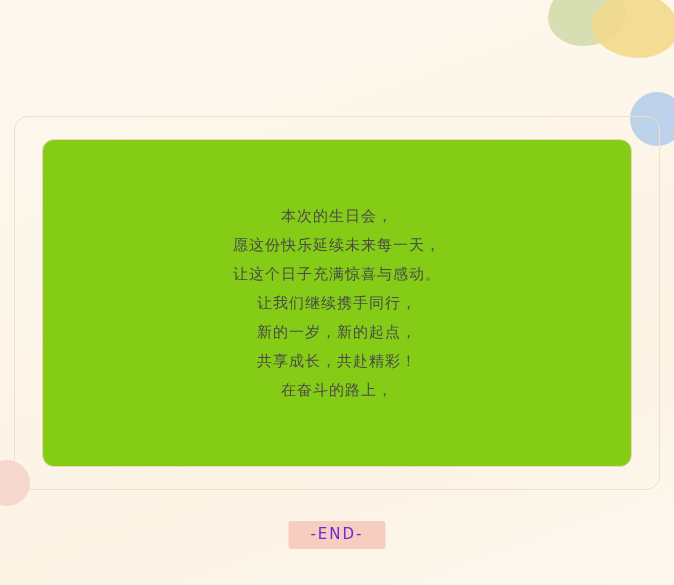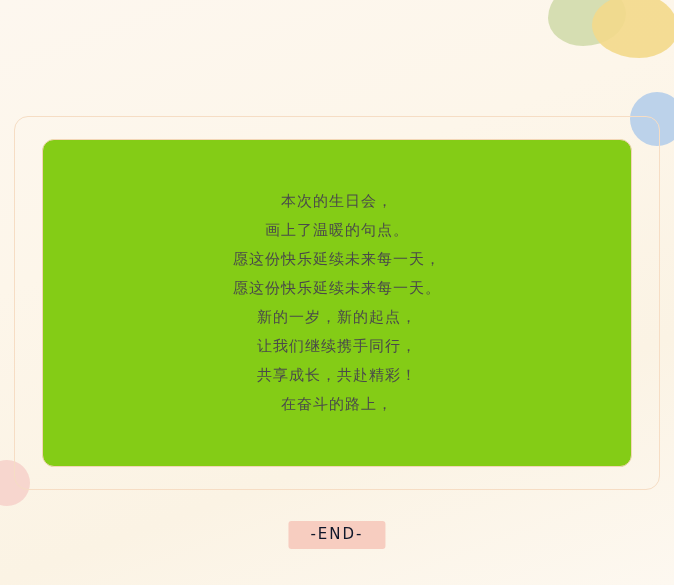--- a/index.html
+++ b/index.html
@@ -88,21 +88,21 @@
     white-space: nowrap;
   }
 
   
   .end-badge {
     position: absolute;
     left: 50%;
     transform: translateX(-50%);
     top: 521px;
     background: #f7cdc0;
-    color: #0f172a;
+    color: #6d28d9;
     font-family: "DejaVu Sans", sans-serif;
     font-size: 15px;
     letter-spacing: 2px;
     padding: 6px 22px 7px 22px;
     border-radius: 3px;
     line-height: 1;
   }
 </style>
 </head>
 <body>
@@ -110,23 +110,22 @@
 <div class="blob blob-green"></div>
 <div class="blob blob-yellow"></div>
 <div class="blob blob-blue"></div>
 <div class="blob blob-pink"></div>
 
 <div class="outer-frame"></div>
 
 <div class="card">
   <ul class="poem">
     <li>本次的生日会，</li>
-    <li>画上了温暖的句点。</li>
     <li>愿这份快乐延续未来每一天，</li>
-    <li>愿这份快乐延续未来每一天。</li>
+    <li>让这个日子充满惊喜与感动。</li>
+    <li>让我们继续携手同行，</li>
     <li>新的一岁，新的起点，</li>
-    <li>让我们继续携手同行，</li>
     <li>共享成长，共赴精彩！</li>
     <li>在奋斗的路上，</li>
   </ul>
 </div>
 
 <div class="end-badge">-END-</div>
 
 </body></html>

